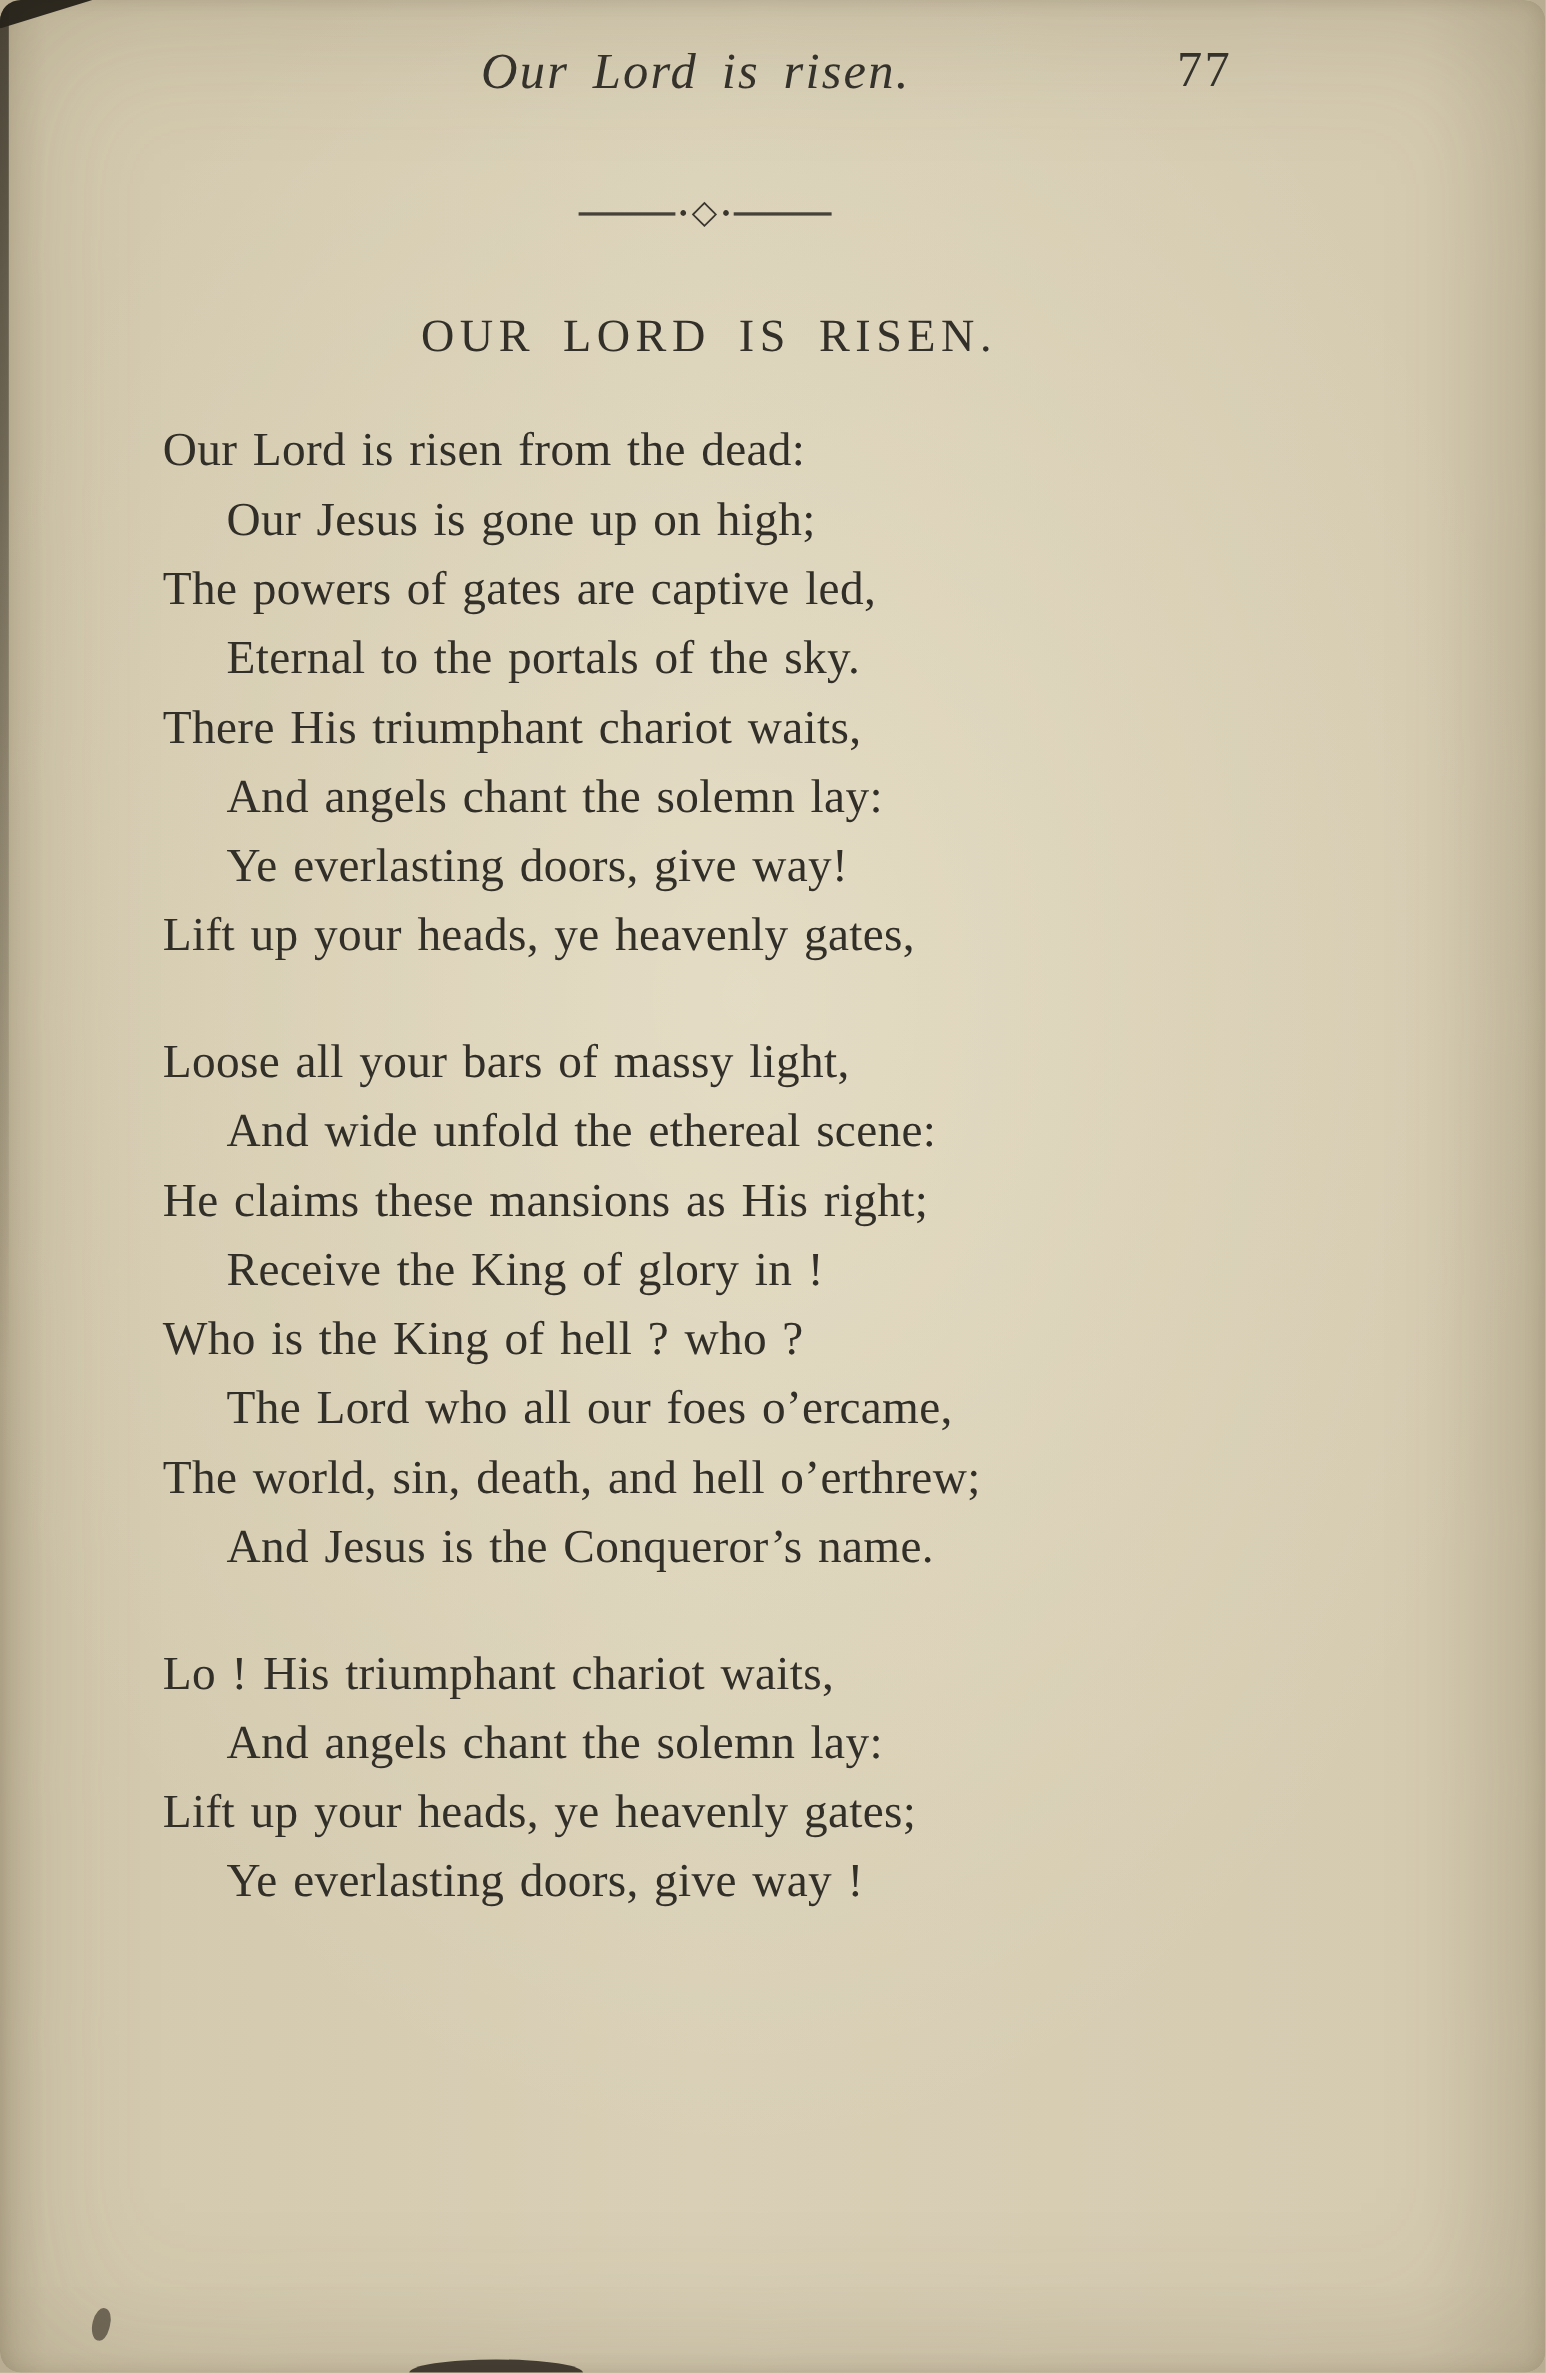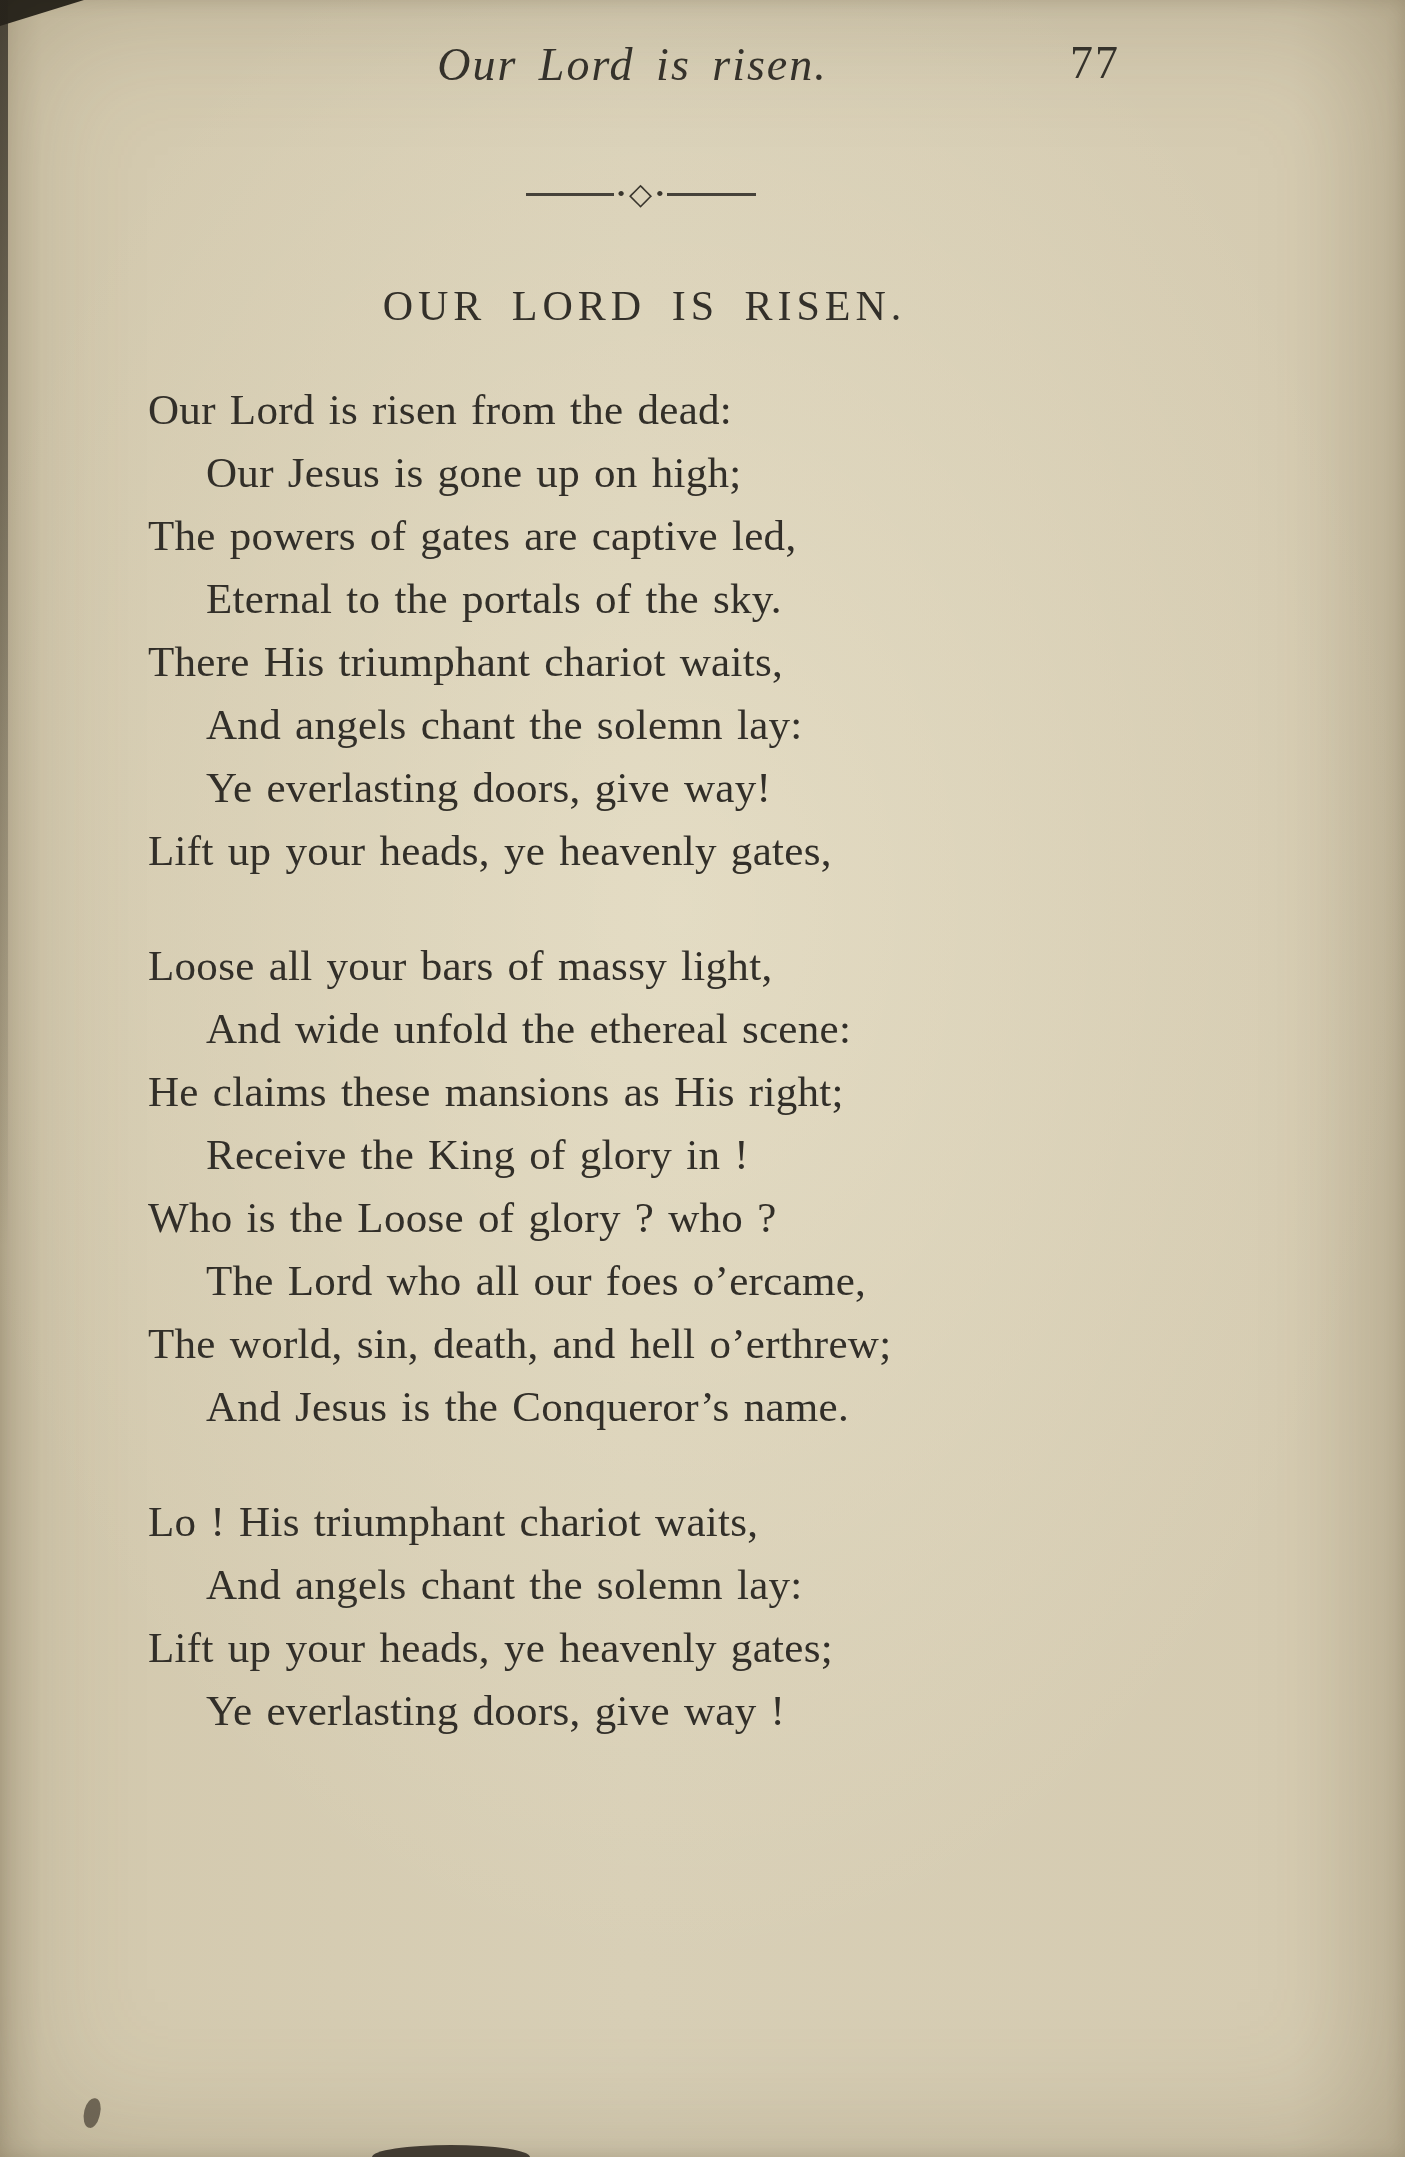--- a/index.html
+++ b/index.html
@@ -13,20 +13,21 @@
     position: relative;
     width: 1405px;
     height: 2157px;
     overflow: hidden;
     color: #322f29;
     background:
       radial-gradient(ellipse 1150px 1650px at 48% 42%, rgba(255, 250, 228, 0.30), rgba(255,250,228,0) 65%),
       linear-gradient(90deg, #c3b89d 0%, #d3c9ae 3%, #d8cfb6 45%, #d5cbb1 92%, #c9bea3 100%),
       #d5cbb2;
     box-shadow: inset 0 0 140px rgba(92, 78, 52, 0.28), inset 0 0 18px rgba(92, 78, 52, 0.22);
+    border-radius: 19px;
   }
   
   .corner-tear-tl {
     position: absolute; top: 0; left: 0; width: 84px; height: 26px;
     background: #201c15;
     clip-path: polygon(0 0, 100% 0, 0 100%);
     opacity: 0.92;
   }
   .edge-shadow-left {
     position: absolute; top: 0; left: 0; width: 8px; height: 1250px;
@@ -144,21 +145,21 @@
     <p class="line indent">And angels chant the solemn lay:</p>
     <p class="line indent">Ye everlasting doors, give way!</p>
     <p class="line flush">Lift up your heads, ye heavenly gates,</p>
   </section>
 
   <section class="stanza">
     <p class="line flush">Loose all your bars of massy light,</p>
     <p class="line indent">And wide unfold the ethereal scene:</p>
     <p class="line flush">He claims these mansions as His right;</p>
     <p class="line indent">Receive the King of glory in !</p>
-    <p class="line flush">Who is the Loose of glory ? who ?</p>
+    <p class="line flush">Who is the King of hell ? who ?</p>
     <p class="line indent">The Lord who all our foes o’ercame,</p>
     <p class="line flush">The world, sin, death, and hell o’erthrew;</p>
     <p class="line indent">And Jesus is the Conqueror’s name.</p>
   </section>
 
   <section class="stanza">
     <p class="line flush">Lo ! His triumphant chariot waits,</p>
     <p class="line indent">And angels chant the solemn lay:</p>
     <p class="line flush">Lift up your heads, ye heavenly gates;</p>
     <p class="line indent">Ye everlasting doors, give way !</p>

